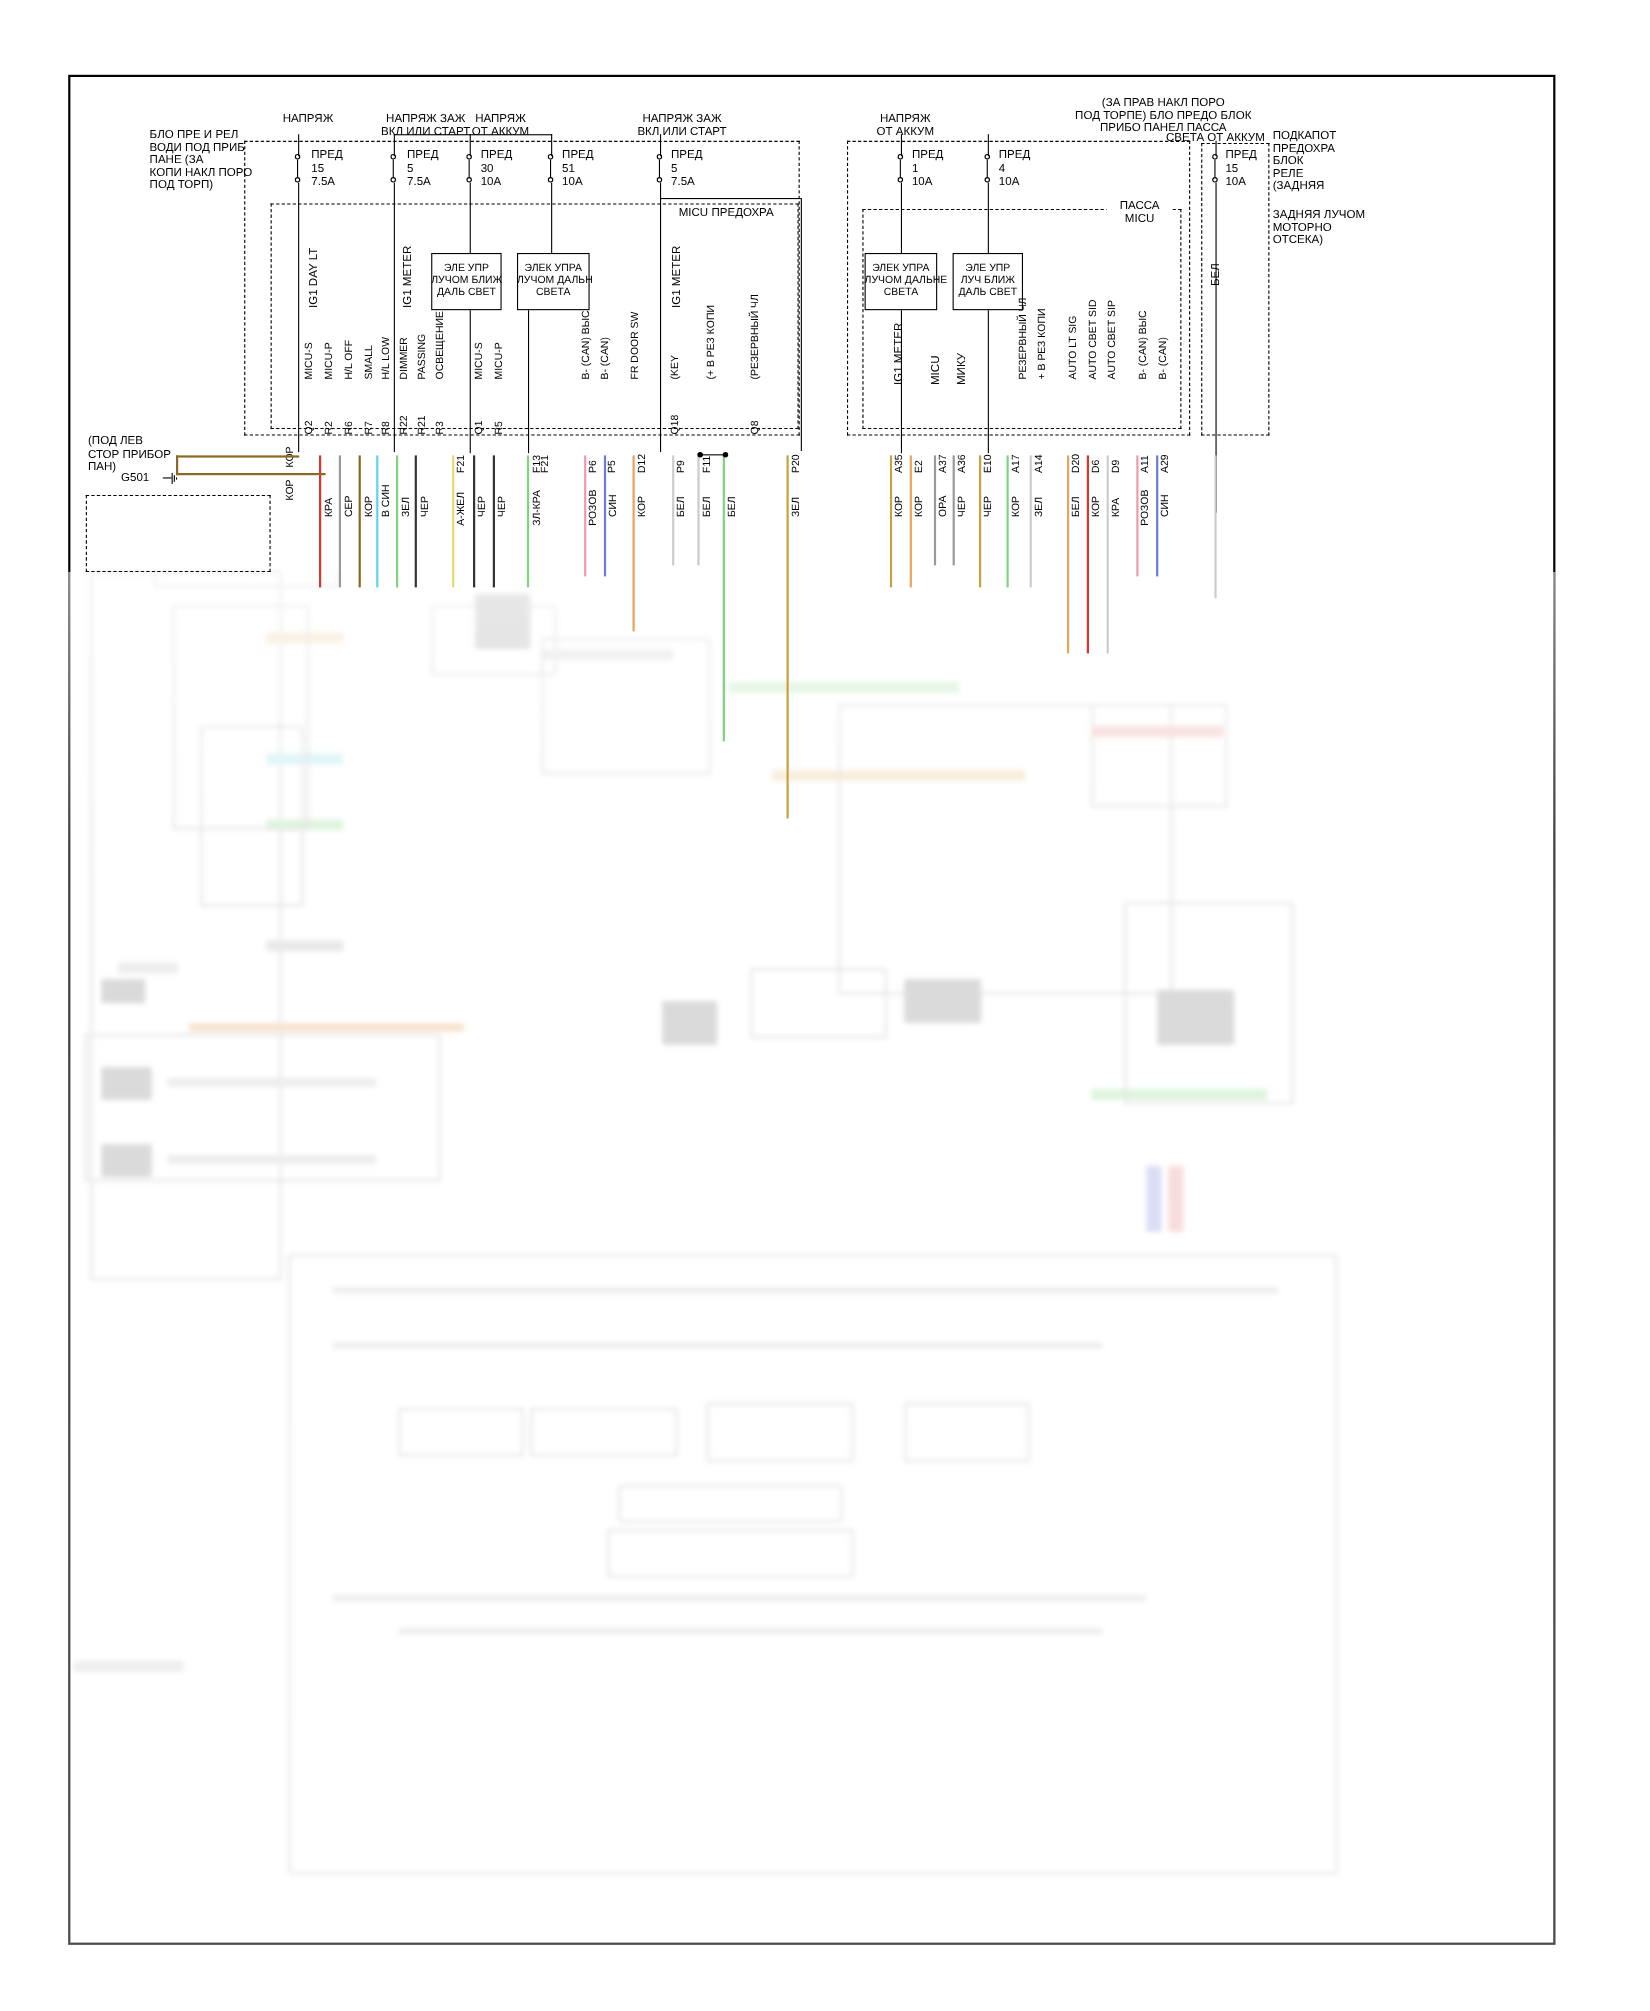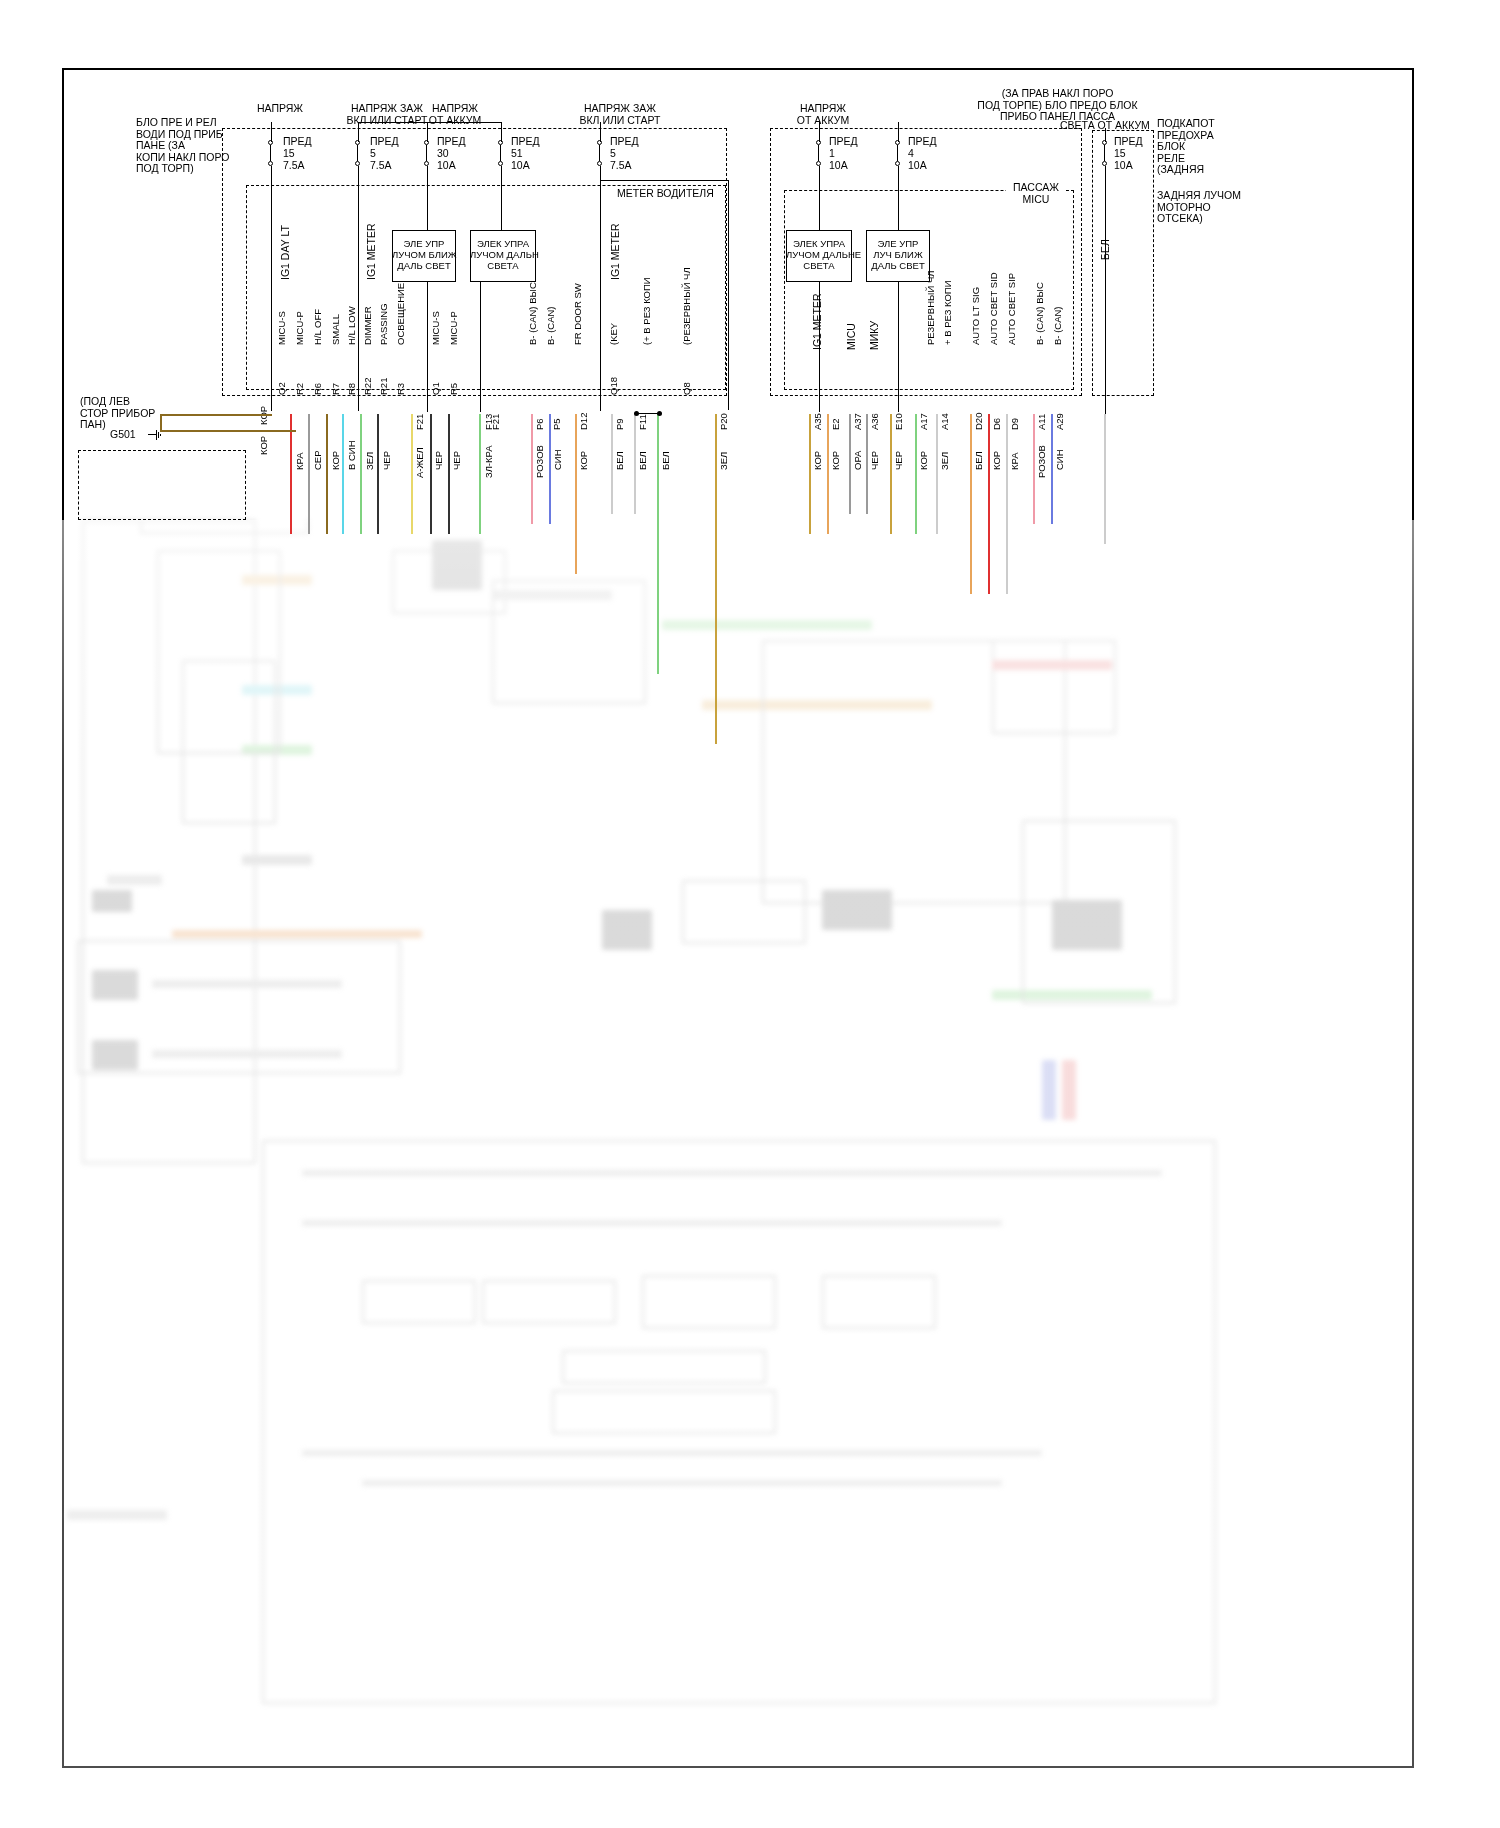--- a/index.html
+++ b/index.html
@@ -126,25 +126,25 @@
 ПРЕДОХРА
 БЛОК
 РЕЛЕ
 (ЗАДНЯЯ</div>
   <div class="t" style="left:1157px;top:190px;">ЗАДНЯЯ ЛУЧОМ
 МОТОРНО
 ОТСЕКА)</div>
 
   <div class="dash" style="left:222px;top:128px;width:505px;height:268px;"></div>
   <div class="dash" style="left:246px;top:185px;width:480px;height:205px;"></div>
-  <div class="t" style="left:614px;top:188px;background:#fff;padding:0 3px;">METER ВОДИТЕЛЯ</div>
+  <div class="t" style="left:614px;top:188px;background:#fff;padding:0 3px;">MICU ПРЕДОХРА</div>
 
   <div class="dash" style="left:770px;top:128px;width:312px;height:268px;"></div>
   <div class="dash" style="left:784px;top:190px;width:290px;height:200px;"></div>
-  <div class="t c" style="left:1006px;top:182px;width:60px;background:#fff;">ПАССАЖ
+  <div class="t c" style="left:1006px;top:182px;width:60px;background:#fff;">ПАССА
 MICU</div>
 
   <div class="dash" style="left:1092px;top:130px;width:62px;height:266px;"></div>
 
   <div class="dash" style="left:78px;top:450px;width:168px;height:70px;"></div>
   <div class="t" style="left:80px;top:396px;">(ПОД ЛЕВ
 СТОР ПРИБОР
 ПАН)</div>
   <div class="t" style="left:110px;top:429px;">G501</div>
   <div class="gnd" style="left:148px;top:428px;width:14px;height:14px;">

